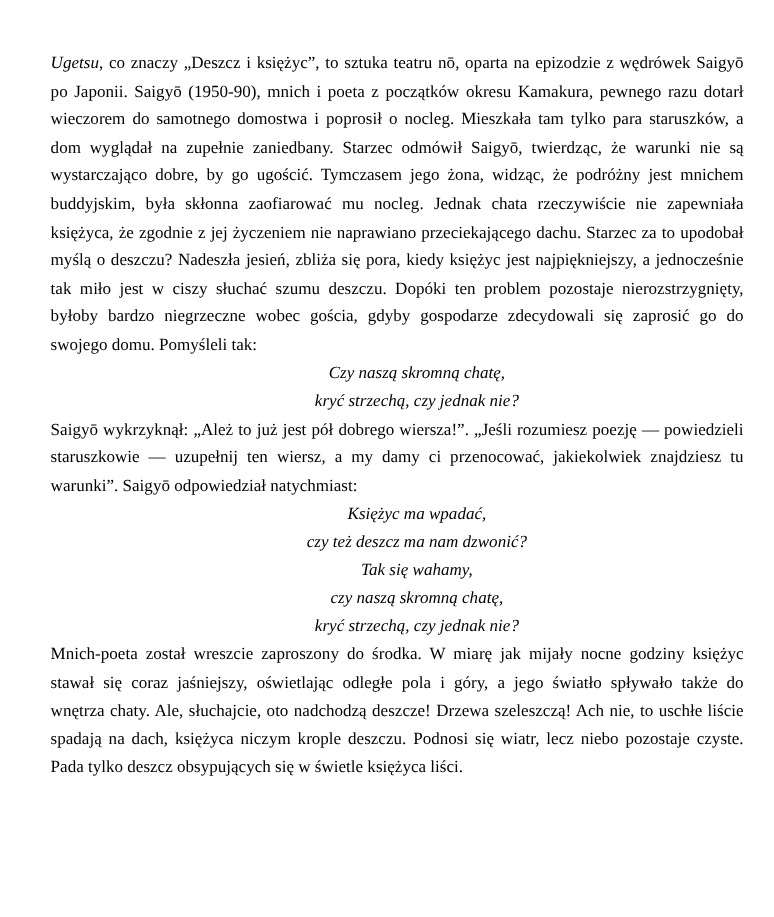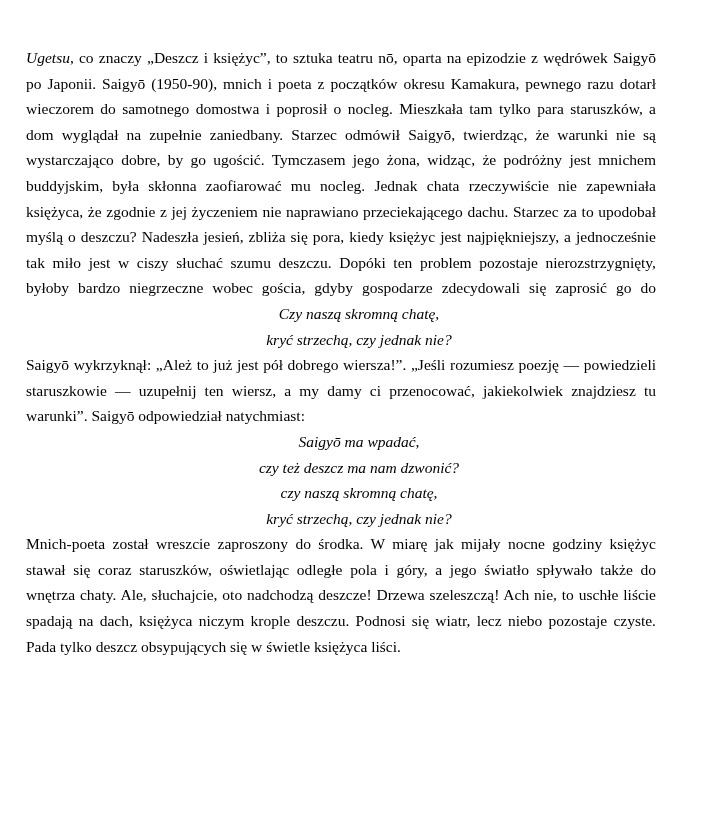--- a/index.html
+++ b/index.html
@@ -11,21 +11,21 @@
     width: 704px;
     height: 834px;
     overflow: hidden;
     font-family: "Liberation Serif", "DejaVu Serif", serif;
     color: #000000;
   }
   .page {
     box-sizing: border-box;
     width: 704px;
     height: 834px;
-    padding: 45px 36px 0 26px;
+    padding: 45px 36px 0 46px;
     background: #ffffff;
   }
   .textcol {
     width: 630px;
     font-size: 15.5px;
     line-height: 25.6px;
   }
   .block { margin: 0; }
   
   .jline {
@@ -56,42 +56,44 @@
       <div class="jline"><span class="italic-lead">Ugetsu</span><span>, co znaczy „Deszcz i księżyc”, to sztuka teatru nō, oparta na epizodzie z wędrówek Saigyō</span></div>
       <div class="jline">po Japonii. Saigyō (1950-90), mnich i poeta z początków okresu Kamakura, pewnego razu dotarł</div>
       <div class="jline">wieczorem do samotnego domostwa i poprosił o nocleg. Mieszkała tam tylko para staruszków, a</div>
       <div class="jline">dom wyglądał na zupełnie zaniedbany. Starzec odmówił Saigyō, twierdząc, że warunki nie są</div>
       <div class="jline">wystarczająco dobre, by go ugościć. Tymczasem jego żona, widząc, że podróżny jest mnichem</div>
       <div class="jline">buddyjskim, była skłonna zaofiarować mu nocleg. Jednak chata rzeczywiście nie zapewniała</div>
       <div class="jline">księżyca, że zgodnie z jej życzeniem nie naprawiano przeciekającego dachu. Starzec za to upodobał</div>
       <div class="jline">myślą o deszczu? Nadeszła jesień, zbliża się pora, kiedy księżyc jest najpiękniejszy, a jednocześnie</div>
       <div class="jline">tak miło jest w ciszy słuchać szumu deszczu. Dopóki ten problem pozostaje nierozstrzygnięty,</div>
       <div class="jline">byłoby bardzo niegrzeczne wobec gościa, gdyby gospodarze zdecydowali się zaprosić go do</div>
+      <div class="lline">swojego domu. Pomyśleli tak:</div>
     </div>
 
     <div class="block">
       <div class="vline">Czy naszą skromną chatę,</div>
       <div class="vline">kryć strzechą, czy jednak nie?</div>
     </div>
 
     <div class="block">
       <div class="jline">Saigyō wykrzyknął: „Ależ to już jest pół dobrego wiersza!”. „Jeśli rozumiesz poezję — powiedzieli</div>
       <div class="jline">staruszkowie — uzupełnij ten wiersz, a my damy ci przenocować, jakiekolwiek znajdziesz tu</div>
       <div class="lline">warunki”. Saigyō odpowiedział natychmiast:</div>
     </div>
 
     <div class="block">
-      <div class="vline">Saigyō ma wpadać,</div>
+      <div class="vline">Księżyc ma wpadać,</div>
       <div class="vline">czy też deszcz ma nam dzwonić?</div>
+      <div class="vline">Tak się wahamy,</div>
       <div class="vline">czy naszą skromną chatę,</div>
       <div class="vline">kryć strzechą, czy jednak nie?</div>
     </div>
 
     <div class="block">
       <div class="jline">Mnich-poeta został wreszcie zaproszony do środka. W miarę jak mijały nocne godziny księżyc</div>
-      <div class="jline">stawał się coraz staruszków, oświetlając odległe pola i góry, a jego światło spływało także do</div>
+      <div class="jline">stawał się coraz jaśniejszy, oświetlając odległe pola i góry, a jego światło spływało także do</div>
       <div class="jline">wnętrza chaty. Ale, słuchajcie, oto nadchodzą deszcze! Drzewa szeleszczą! Ach nie, to uschłe liście</div>
       <div class="jline">spadają na dach, księżyca niczym krople deszczu. Podnosi się wiatr, lecz niebo pozostaje czyste.</div>
       <div class="lline">Pada tylko deszcz obsypujących się w świetle księżyca liści.</div>
     </div>
 
   </div>
 </div>
 
 </body></html>

